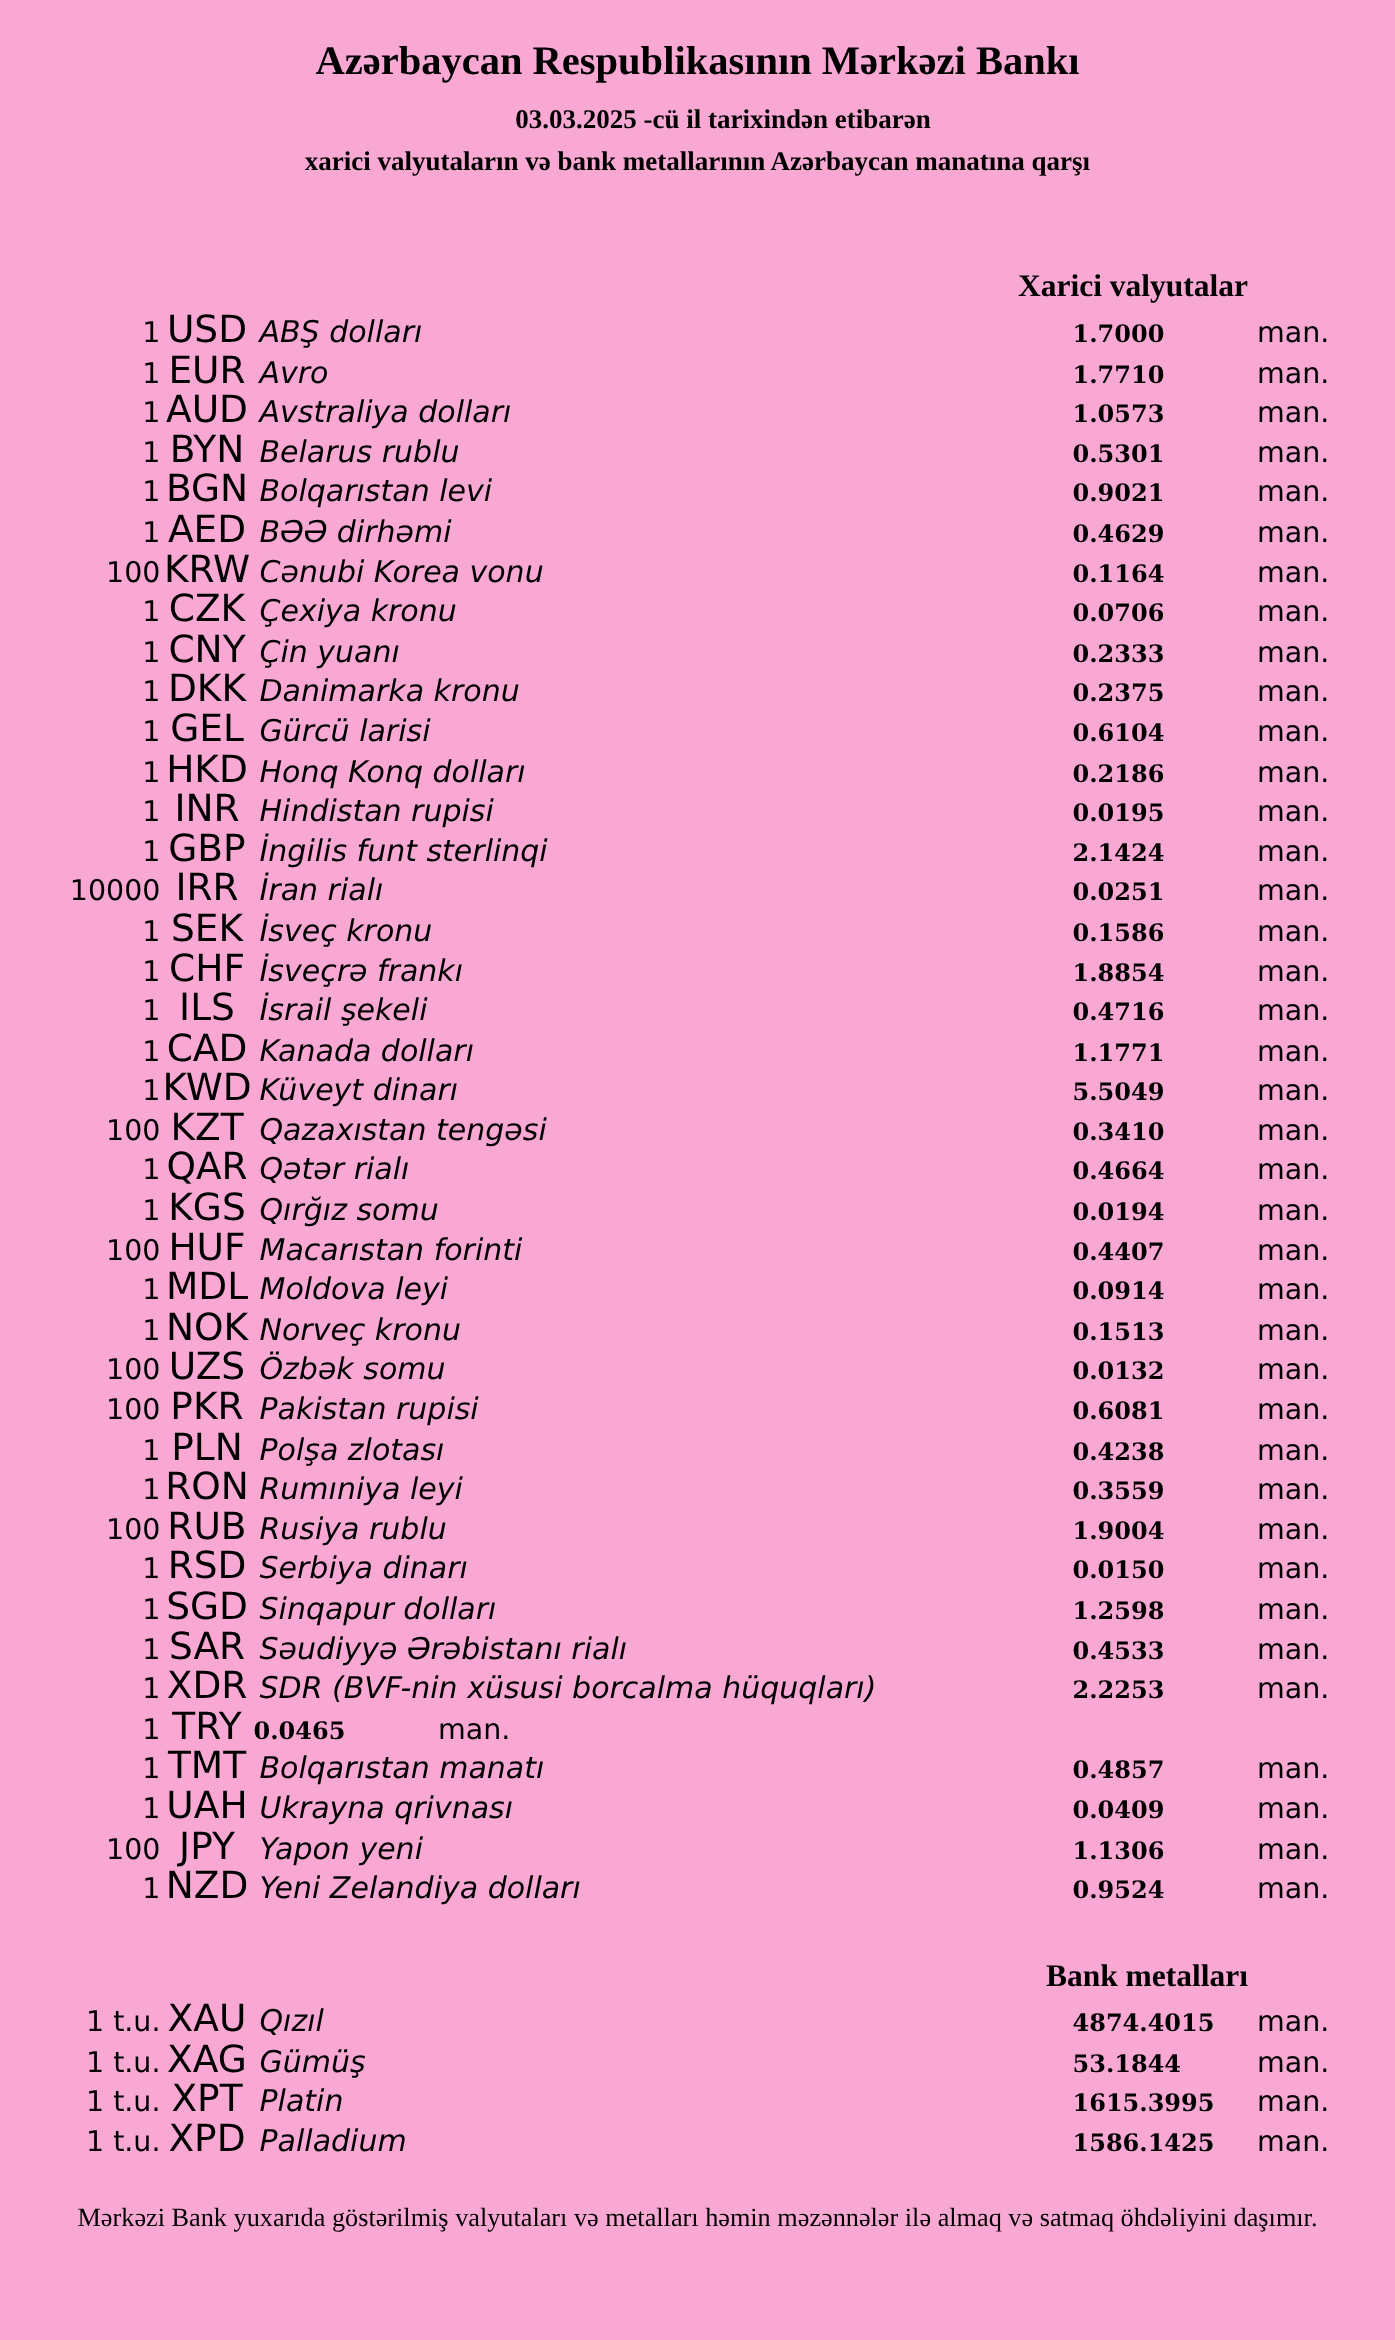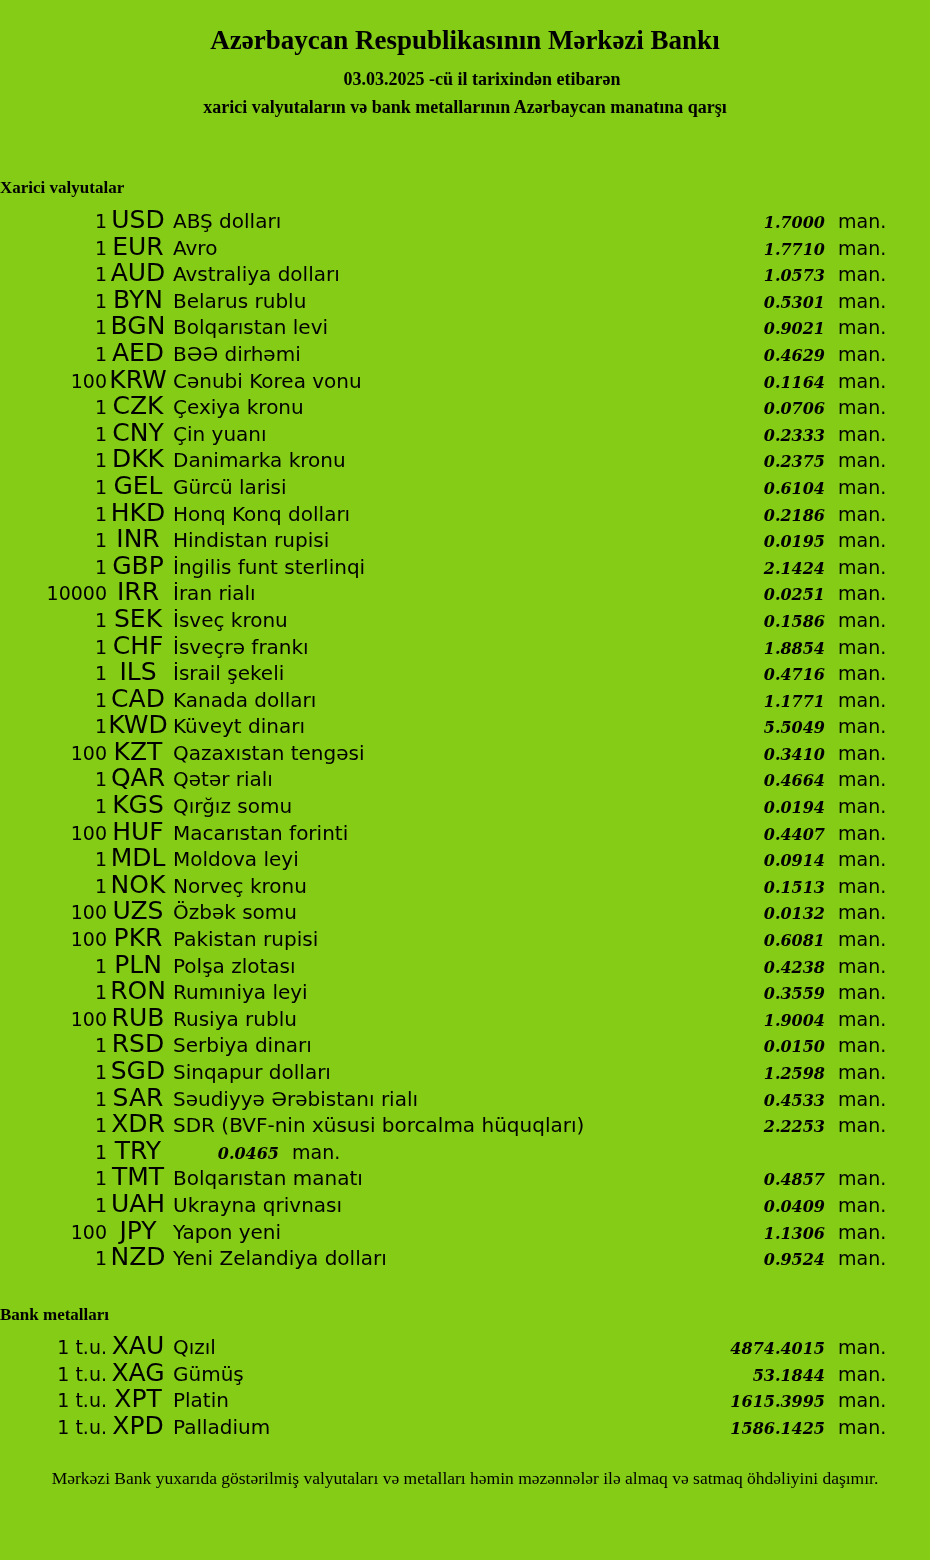--- a/index.html
+++ b/index.html
@@ -5,21 +5,21 @@
   html, body {
     margin: 0;
     padding: 0;
     background: #ffffff;
     color: #000000;
   }
   .page {
     position: relative;
     width: 930px;
     height: 1560px;
-    background: #84cc16;
+    background: #f9a8d4;
     overflow: hidden;
     font-family: "DejaVu Sans", sans-serif;
   }
   .page-title {
     position: absolute;
     top: 24px;
     left: 0;
     width: 930px;
     text-align: center;
     font-family: "Liberation Serif", serif;
@@ -45,24 +45,24 @@
     width: 930px;
     text-align: center;
     font-family: "Liberation Serif", serif;
     font-weight: bold;
     font-size: 18px;
   }
   .section-heading {
     position: absolute;
     left: 0;
     width: 832px;
-    text-align: left;
+    text-align: right;
     font-family: "Liberation Serif", serif;
     font-weight: bold;
-    font-size: 17px;
+    font-size: 21px;
     margin: 0;
   }
   #currencies-heading { top: 178px; }
   #metals-heading { top: 1305px; }
   .rates-table {
     position: absolute;
     left: 0;
     width: 930px;
   }
   #currencies-table { top: 207px; }
@@ -85,26 +85,26 @@
     text-align: center;
     font-size: 25px;
     flex: 0 0 auto;
   }
   .cell-name {
     flex: 1 1 auto;
     padding-left: 4px;
     text-align: left;
     font-size: 20px;
     overflow: hidden;
+    font-style: italic;
   }
   .cell-rate {
     width: 110px;
-    text-align: right;
+    text-align: left;
     font-family: "DejaVu Serif", serif;
-    font-style: italic;
     font-weight: bold;
     font-size: 16px;
     flex: 0 0 auto;
   }
   .cell-man {
     width: 105px;
     padding-left: 13px;
     box-sizing: border-box;
     text-align: left;
     font-size: 19px;

